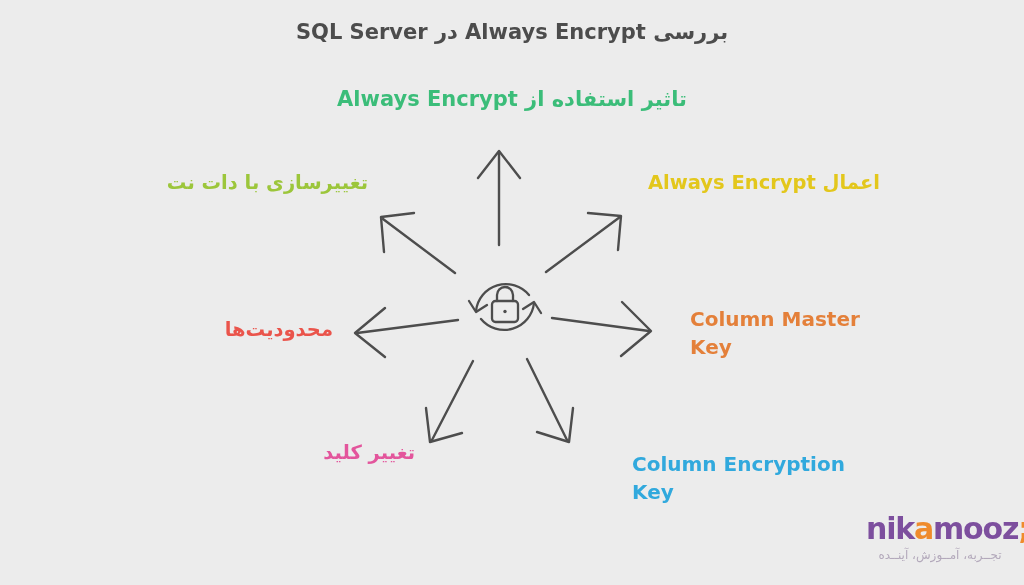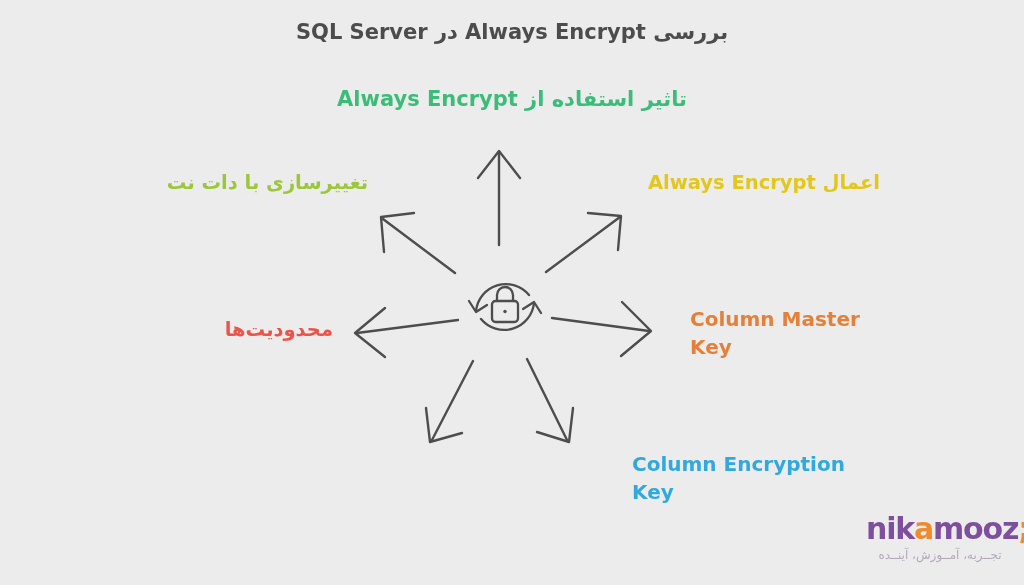--- a/index.html
+++ b/index.html
@@ -201,20 +201,21 @@
   <div class="spoke-label rtl" id="label-dotnet" style="color: rgb(156, 198, 59);">تغییر‌سازی با دات نت</div>
 
   <div class="spoke-label rtl" id="label-apply" style="color: rgb(227, 199, 28);">اعمال Always Encrypt</div>
 
   <div class="spoke-label ltr" id="label-cmk" style="color: rgb(228, 128, 58);">Column Master
 Key</div>
 
   <div class="spoke-label ltr" id="label-cek" style="color: rgb(49, 169, 221);">Column Encryption
 Key</div>
 
+  <div class="spoke-label rtl" id="label-keychange" style="color: rgb(227, 85, 156);">تغییر کلید</div>
 
   <div class="spoke-label rtl" id="label-limits" style="color: rgb(234, 84, 75); text-align: right;">محدودیت‌ها</div>
 
   <div id="logo">
     <div id="logo-wordmark" style="color: rgb(125, 79, 158);"><span>nik</span><span class="accent" style="color: rgb(239, 139, 44);">a</span><span>mooz</span><span class="accent" style="color: rgb(239, 139, 44);">;</span></div>
     <div id="logo-tagline" style="color: rgb(179, 169, 187);">تجــربه، آمــوزش، آینــده</div>
   </div>
 
 </div>
 

